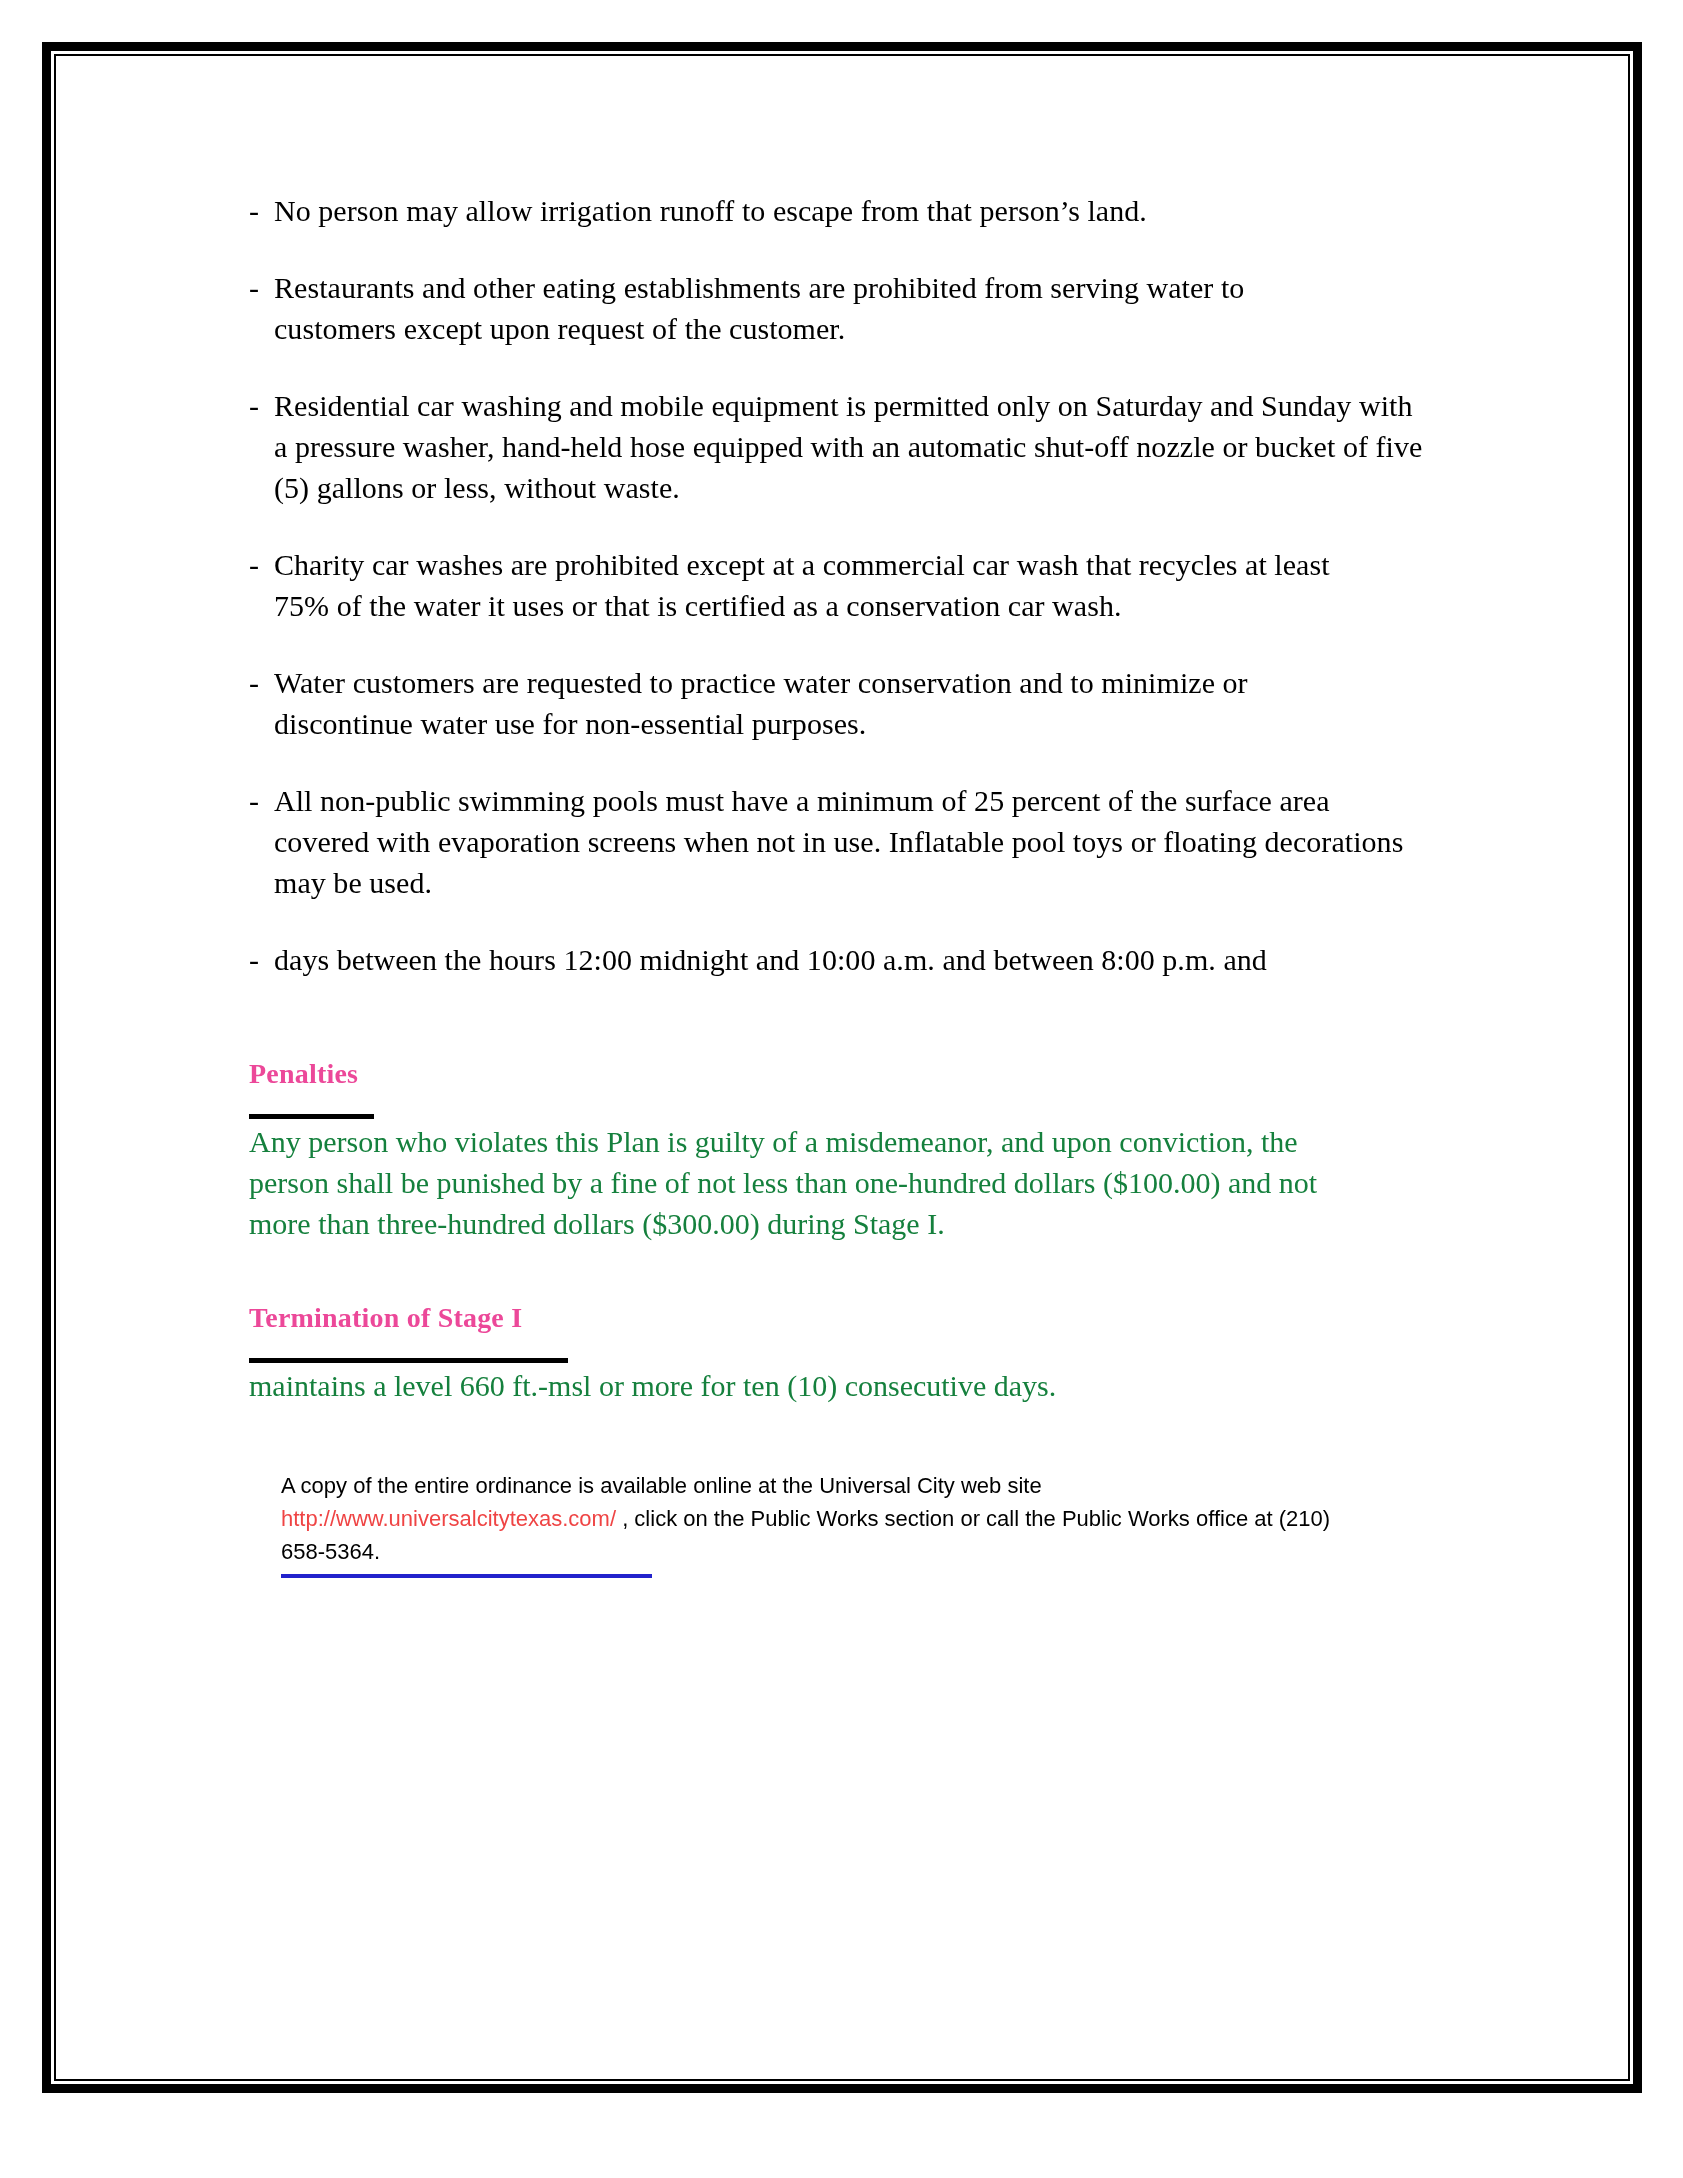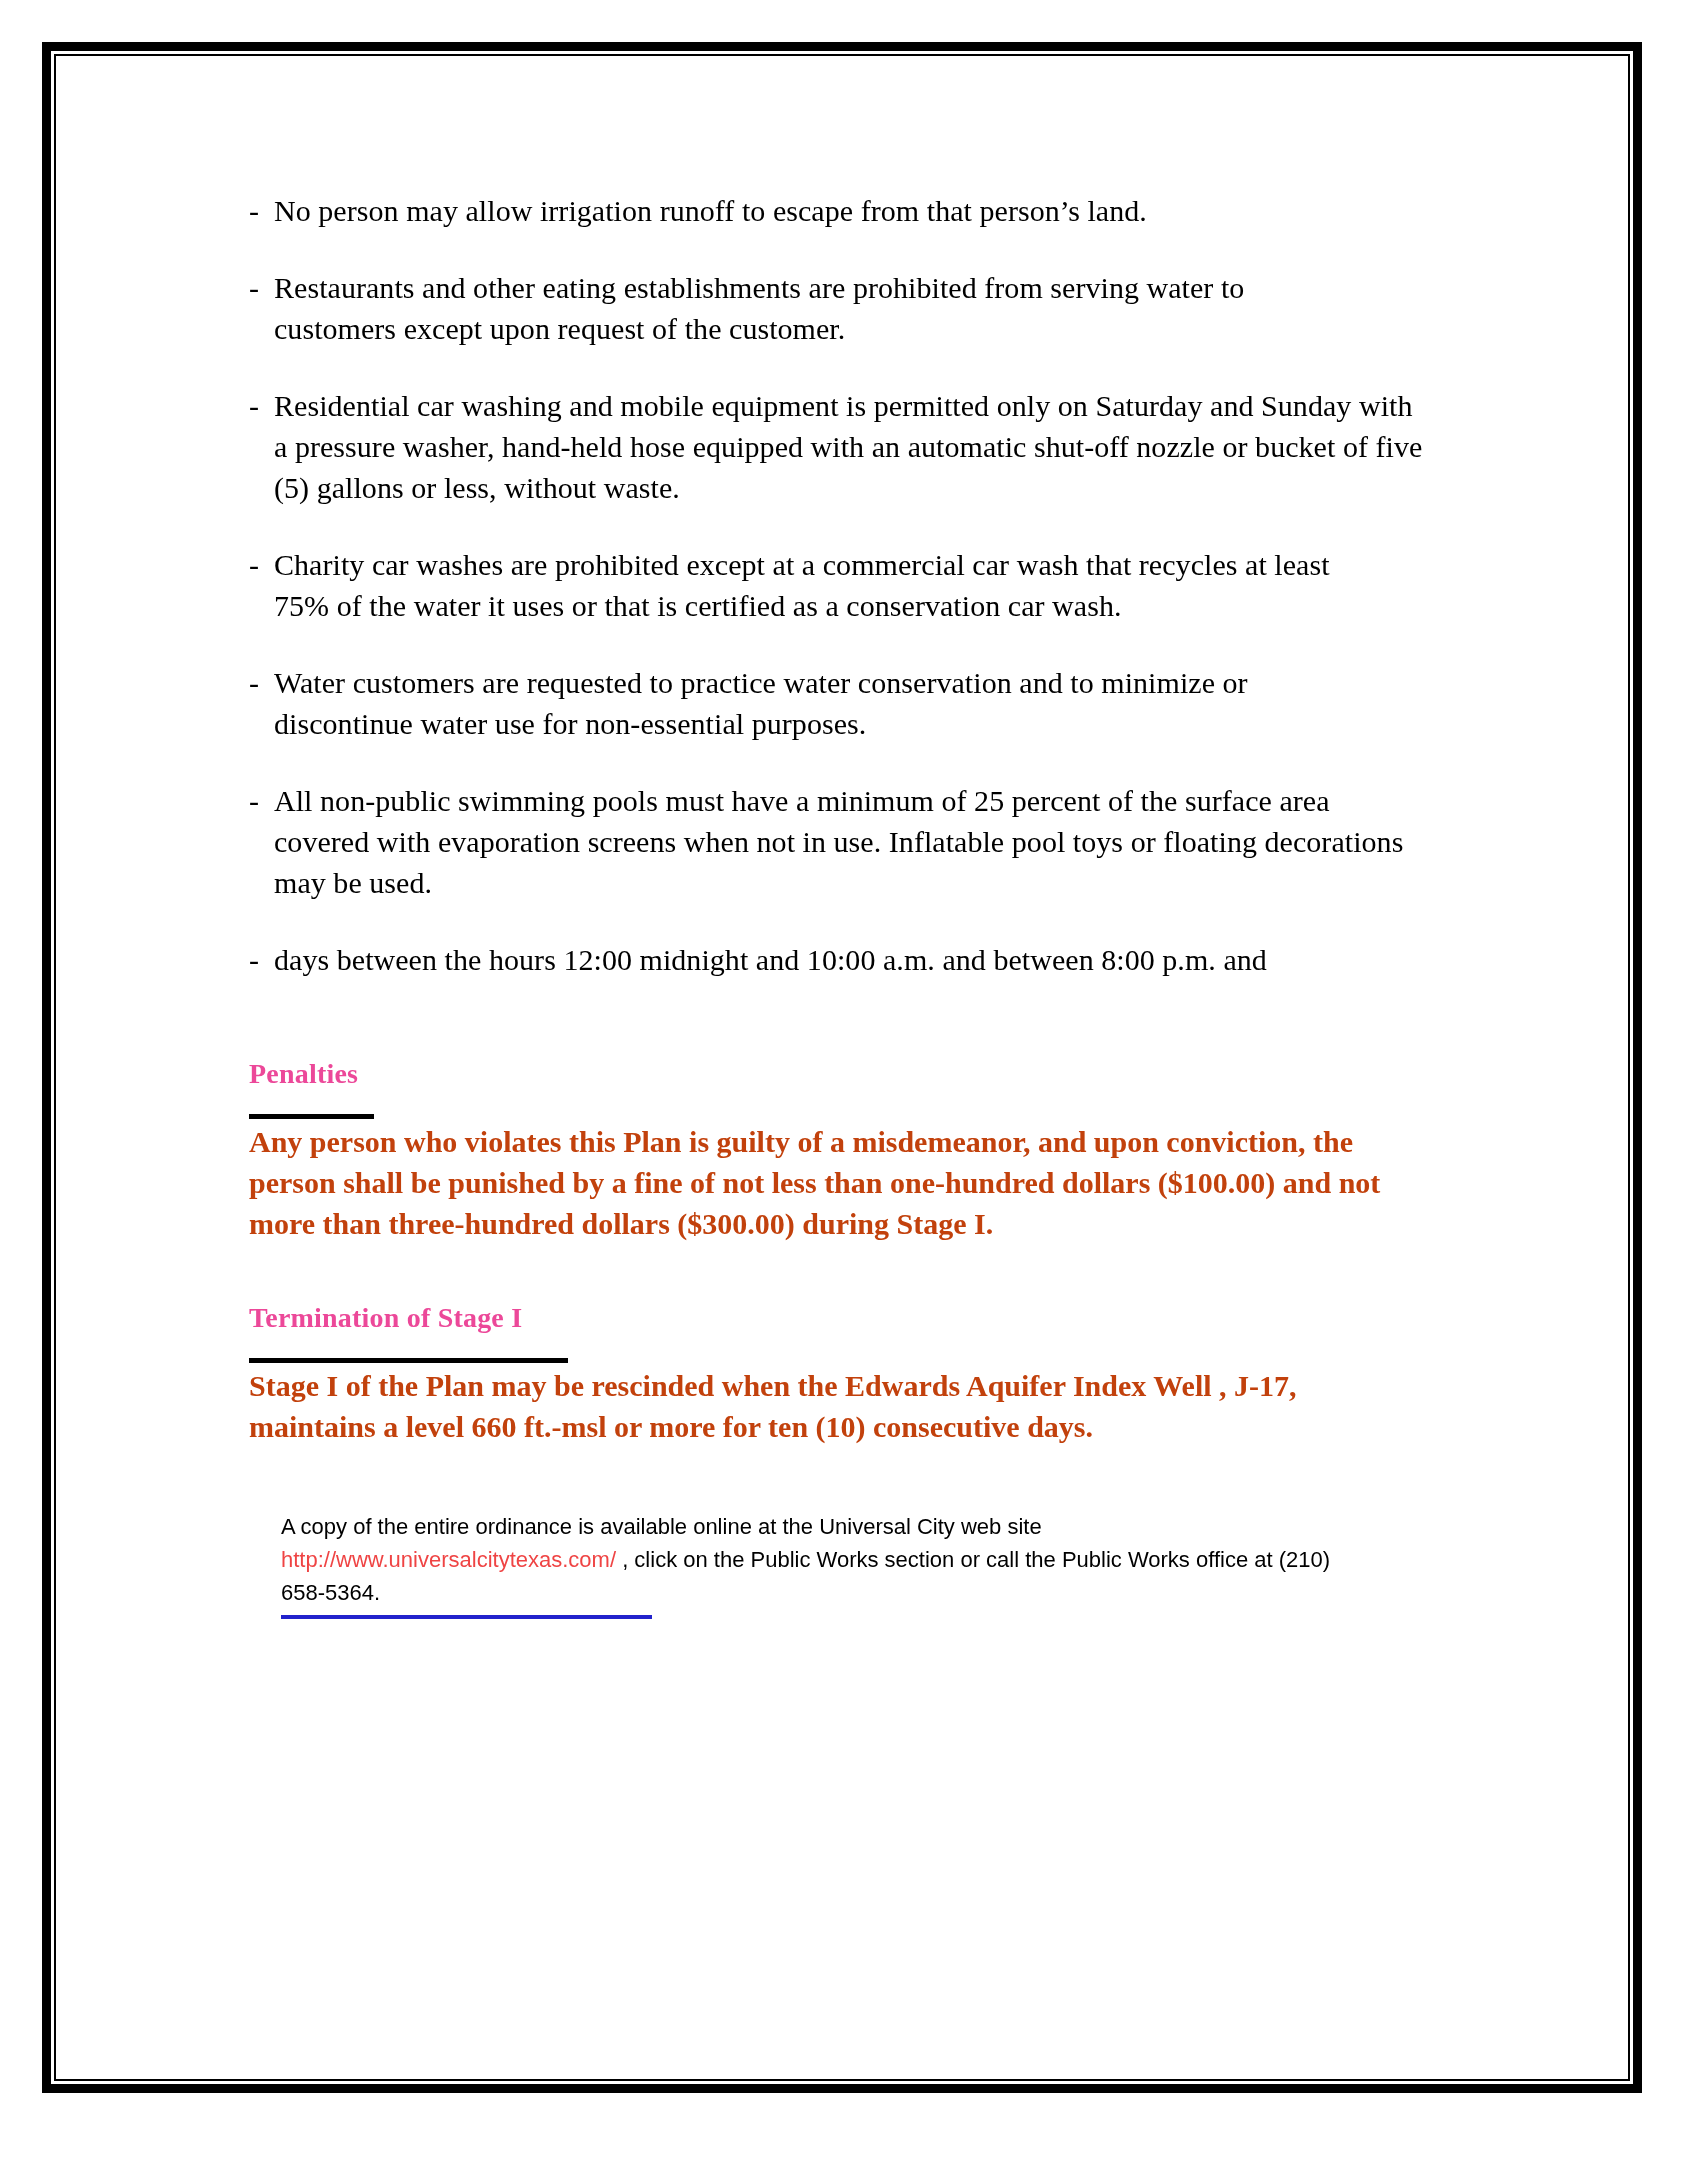--- a/index.html
+++ b/index.html
@@ -87,23 +87,22 @@
     height: 5px;
     background: #000000;
     margin: 22px 0 2px 0;
   }
   .rule-penalties { width: 125px; }
   .rule-termination { width: 319px; }
 
   .section-para {
     font-size: 30px;
     line-height: 41px;
-    color: #c2410c;
+    color: #15803d;
     margin: 0;
-    font-weight: bold;
   }
   .section-para .pline {
     display: block;
     white-space: pre;
   }
 
   .spacer-penalties { height: 40px; }
   .spacer-termination { height: 48px; }
 
   
@@ -194,21 +193,20 @@
         <span class="pline">person shall be punished by a fine of not less than one-hundred dollars ($100.00) and not</span>
         <span class="pline">more than three-hundred dollars ($300.00) during Stage I.</span>
       </p>
     </div>
 
     <div class="section-block">
       <div class="spacer-termination"></div>
       <h2 class="section-heading">Termination of Stage I</h2>
       <div class="heading-rule rule-termination"></div>
       <p class="section-para">
-        <span class="pline">Stage I of the Plan may be rescinded when the Edwards Aquifer Index Well , J-17,</span>
         <span class="pline">maintains a level 660 ft.-msl or more for ten (10) consecutive days.</span>
       </p>
     </div>
 
     <div id="footer-note">
       <span class="fline">A copy of the entire ordinance is available online at the Universal City web site</span>
       <span class="fline"><a class="url" href="#">http://www.universalcitytexas.com/</a><span> , click on the Public Works section or call the Public Works office at (210)</span></span>
       <span class="fline">658-5364.</span>
       <div class="footer-rule"></div>
     </div>

